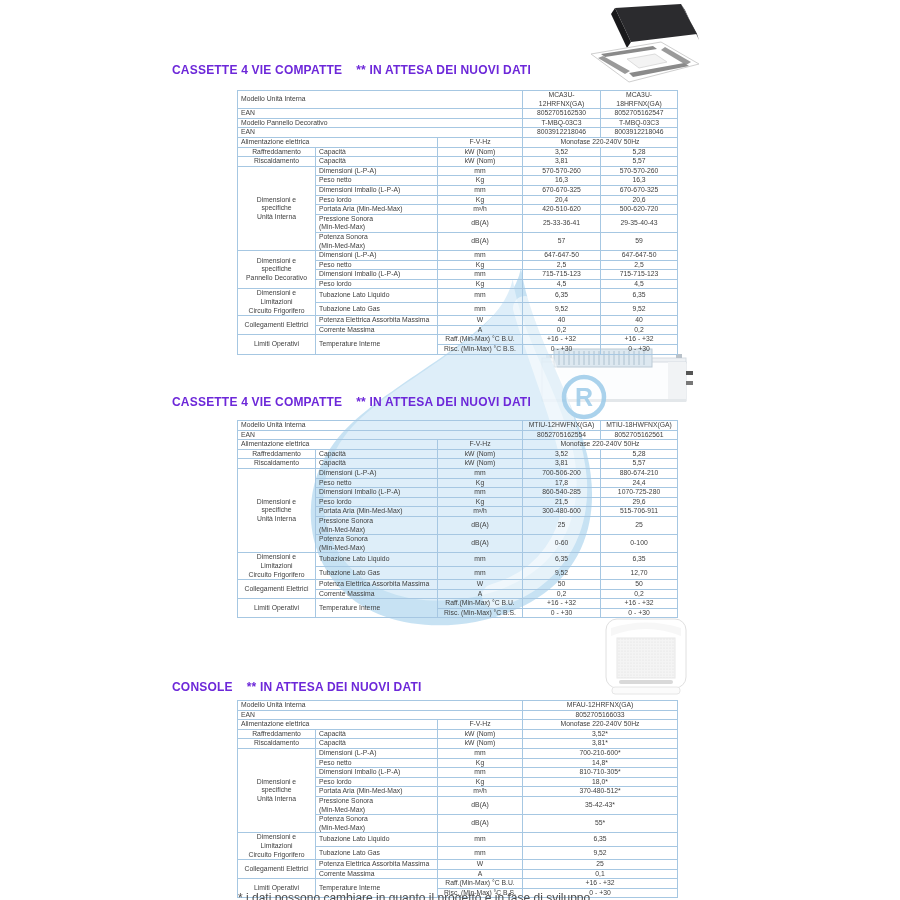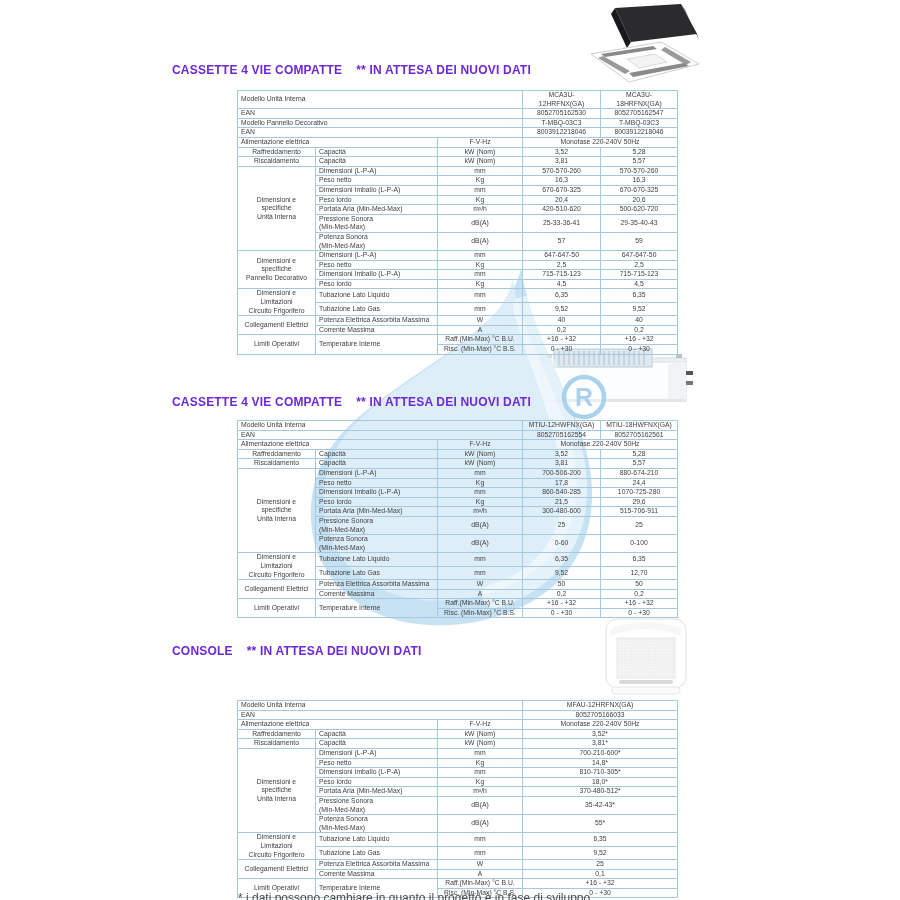--- a/index.html
+++ b/index.html
@@ -371,21 +371,21 @@
         <td class="c-v">+16 - +32</td>
       </tr>
       <tr>
         <td class="c-u">Risc. (Min-Max) °C B.S.</td>
         <td class="c-v">0 - +30</td>
         <td class="c-v">0 - +30</td>
       </tr>
     </tbody>
 </table>
 
-<div class="sec-title" style="left:172px;top:644px;">
+<div class="sec-title" style="left:172px;top:680px;">
   <span>CONSOLE</span><span class="note">** IN ATTESA DEI NUOVI DATI</span>
 </div>
 <table class="spec" style="left:237px;top:700px;">
   <colgroup>
       <col style="width:78px">
       <col style="width:122px">
       <col style="width:85px">
       <col style="width:78px">
       <col style="width:77px">
     </colgroup>

